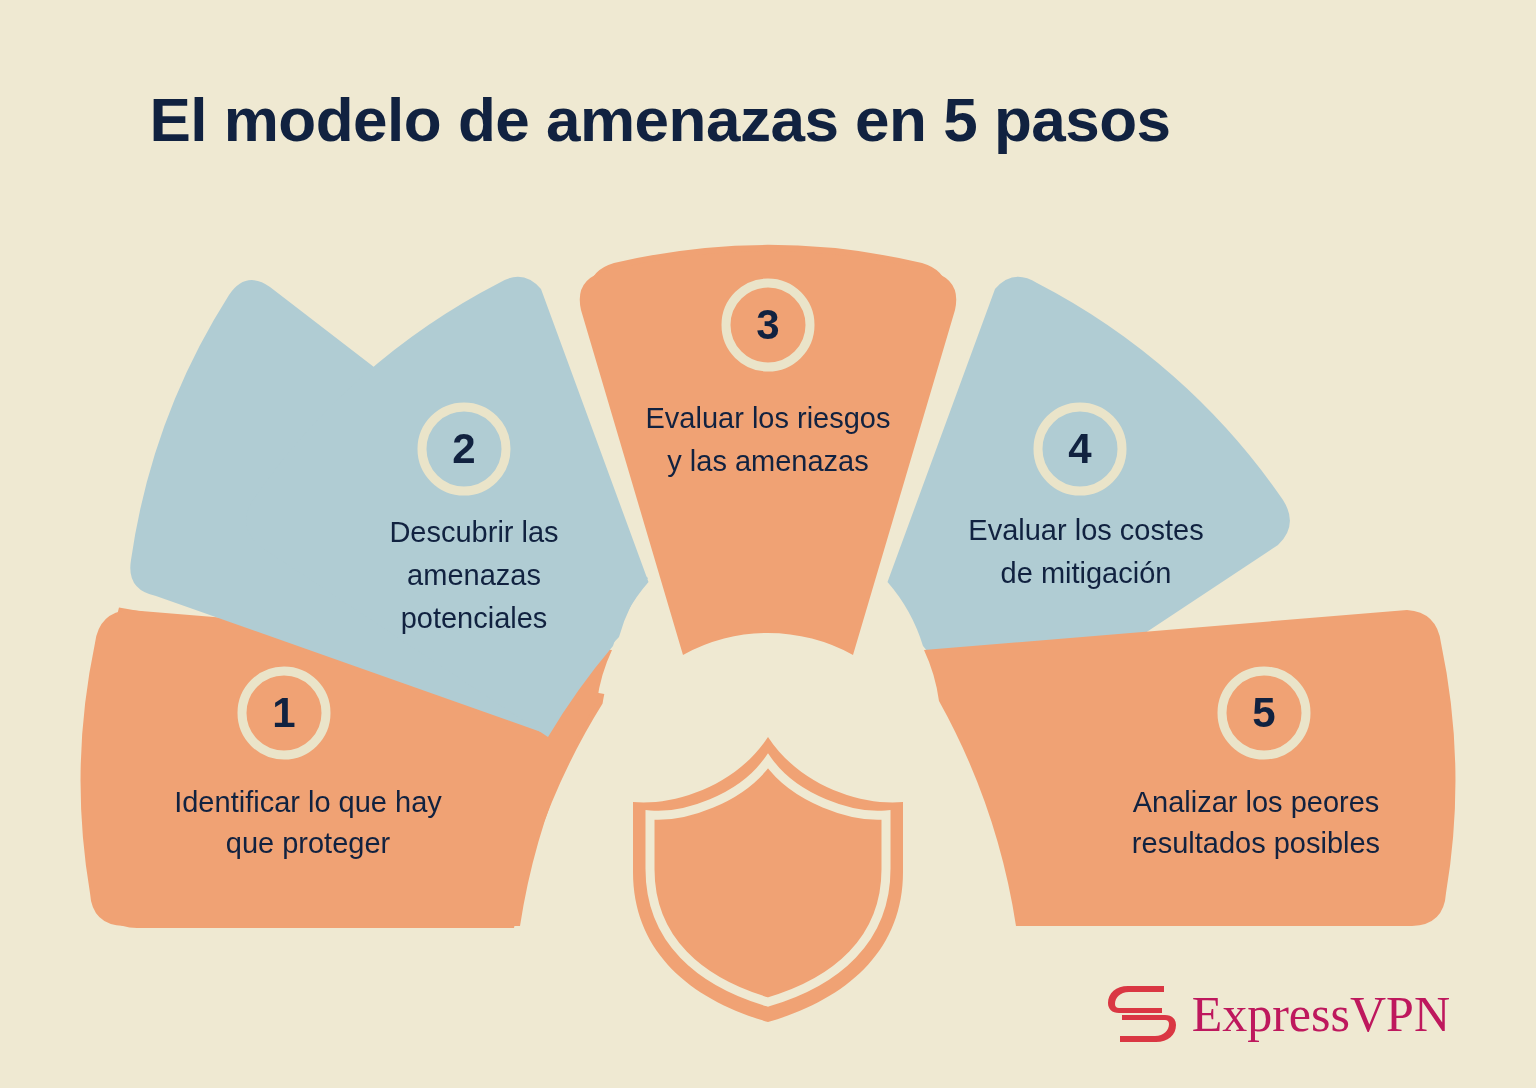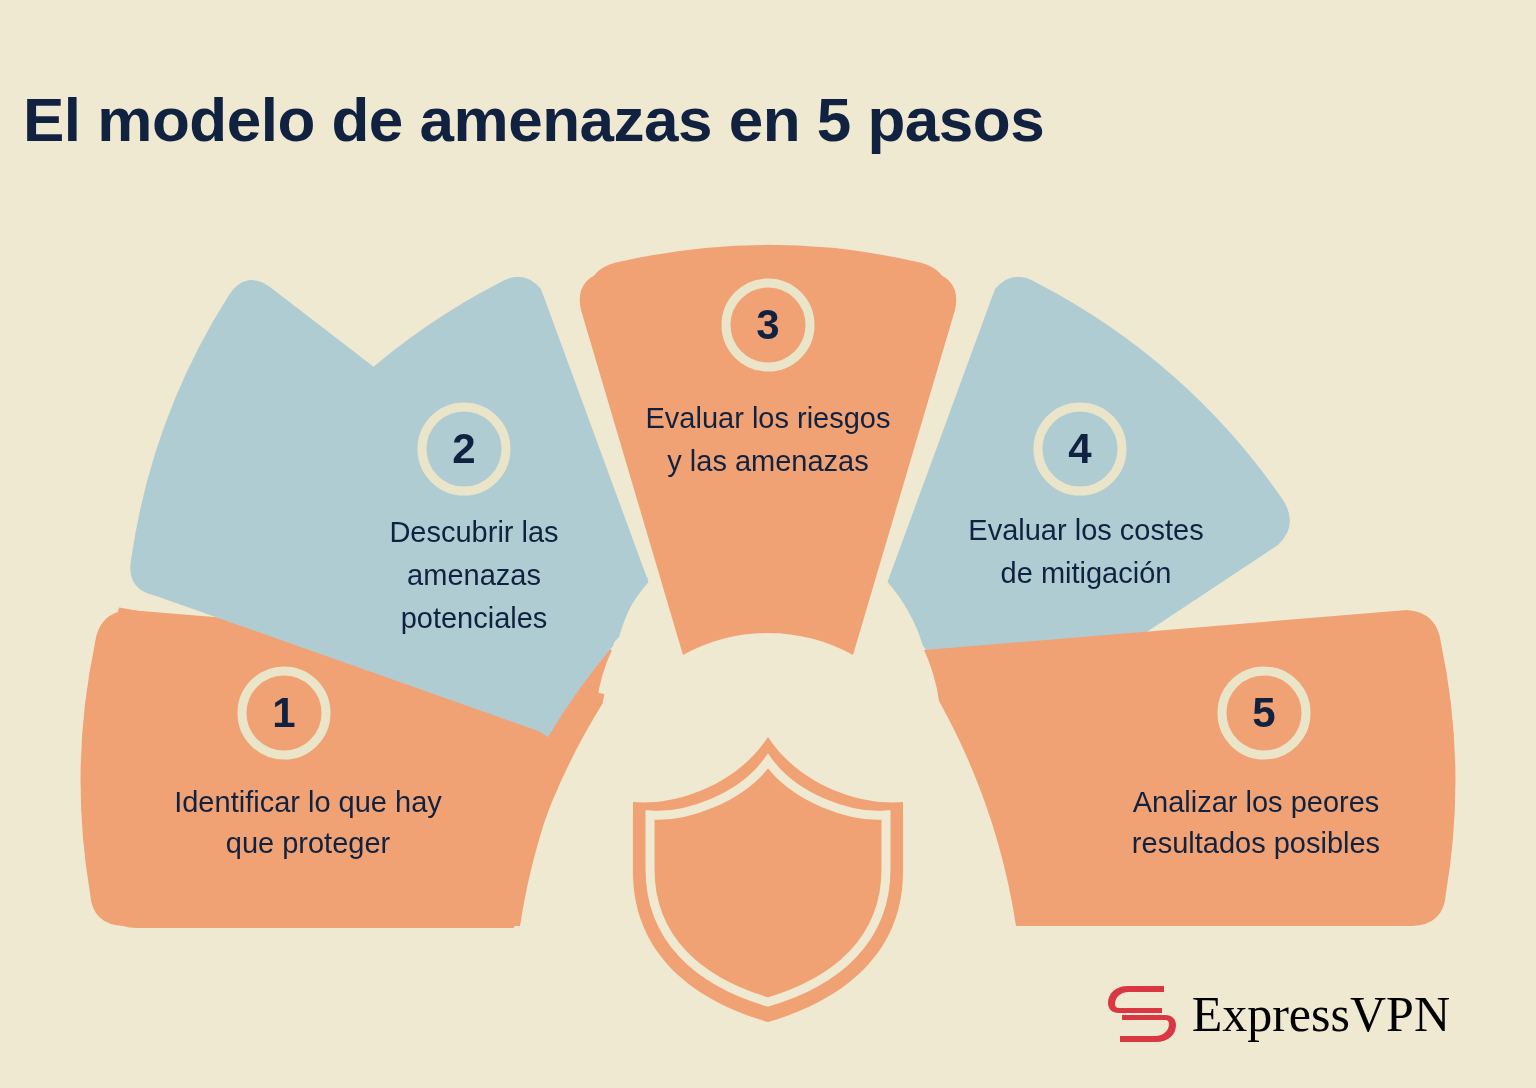--- a/index.html
+++ b/index.html
@@ -18,27 +18,26 @@
     position: relative;
     width: 1536px;
     height: 1088px;
     background: #EFE9D2;
   }
   .title {
     position: absolute;
     top: 86px;
     left: 0;
     width: 1320px;
-    text-align: left;
+    text-align: center;
     font-size: 62px;
     font-weight: bold;
     color: #112240;
     letter-spacing: -0.5px;
     line-height: 1.1;
-    margin-left: 23px;
   }
   #fan {
     position: absolute;
     left: 0;
     top: 0;
     width: 1536px;
     height: 1088px;
   }
   .seg-label {
     font-family: "Liberation Sans", sans-serif;
@@ -59,21 +58,21 @@
     position: absolute;
     right: 86px;
     bottom: 42px;
     display: flex;
     align-items: center;
     gap: 14px;
   }
   .logo-text {
     font-family: "Liberation Serif", serif;
     font-size: 50px;
-    color: #000000;
+    color: #be185d;
     font-weight: normal;
     letter-spacing: 0px;
     line-height: 1;
   }
 </style>
 </head>
 <body>
 
 <div id="page">
 

